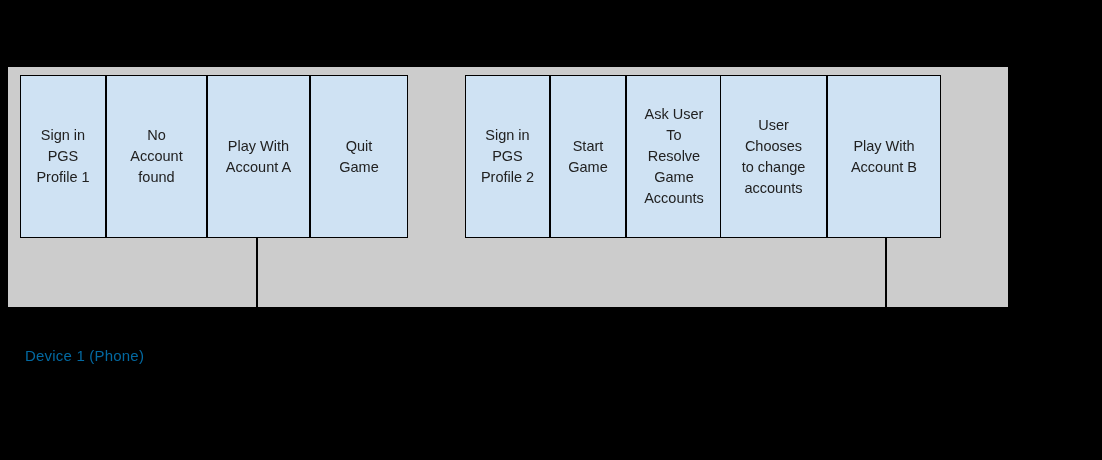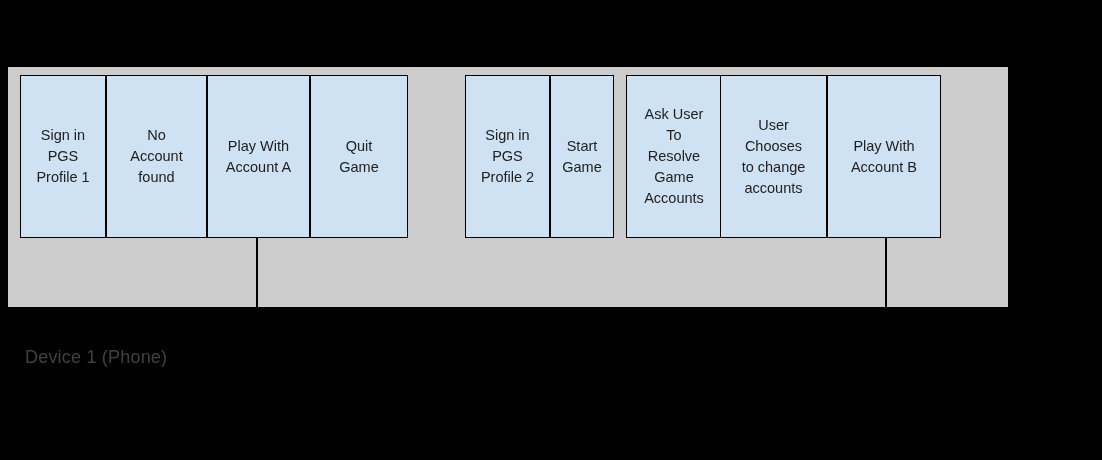--- a/index.html
+++ b/index.html
@@ -20,22 +20,22 @@
     left: 8px;
     top: 67px;
     width: 1000px;
     height: 240px;
     background: #cccccc;
   }
   .lane-label {
     position: absolute;
     left: 17px;
     top: 280px;
-    font-size: 18px;
-    color: #404040;
+    font-size: 15px;
+    color: #0369a1;
     letter-spacing: 0.2px;
     white-space: nowrap;
   }
   .node {
     position: absolute;
     top: 75px;
     height: 163px;
     box-sizing: border-box;
     background: #cfe2f3;
     border: 1.5px solid #000000;
@@ -48,21 +48,21 @@
     color: #212121;
     white-space: pre-line;
   }
   
   .g1b0 { left: 20px;  width: 86px;  }
   .g1b1 { left: 106px; width: 101px; }
   .g1b2 { left: 207px; width: 103px; }
   .g1b3 { left: 310px; width: 98px;  }
   
   .g2b0 { left: 465px; width: 85px;  }
-  .g2b1 { left: 550px; width: 64px;  }
+  .g2b1 { left: 550px; width: 76px;  }
   .g2b2 { left: 626px; width: 96px;  }
   .g2b3 { left: 720px; width: 107px; }
   .g2b4 { left: 827px; width: 114px; }
   .connector {
     position: absolute;
     top: 237px;
     width: 2px;
     height: 70px;
     background: #000000;
   }

